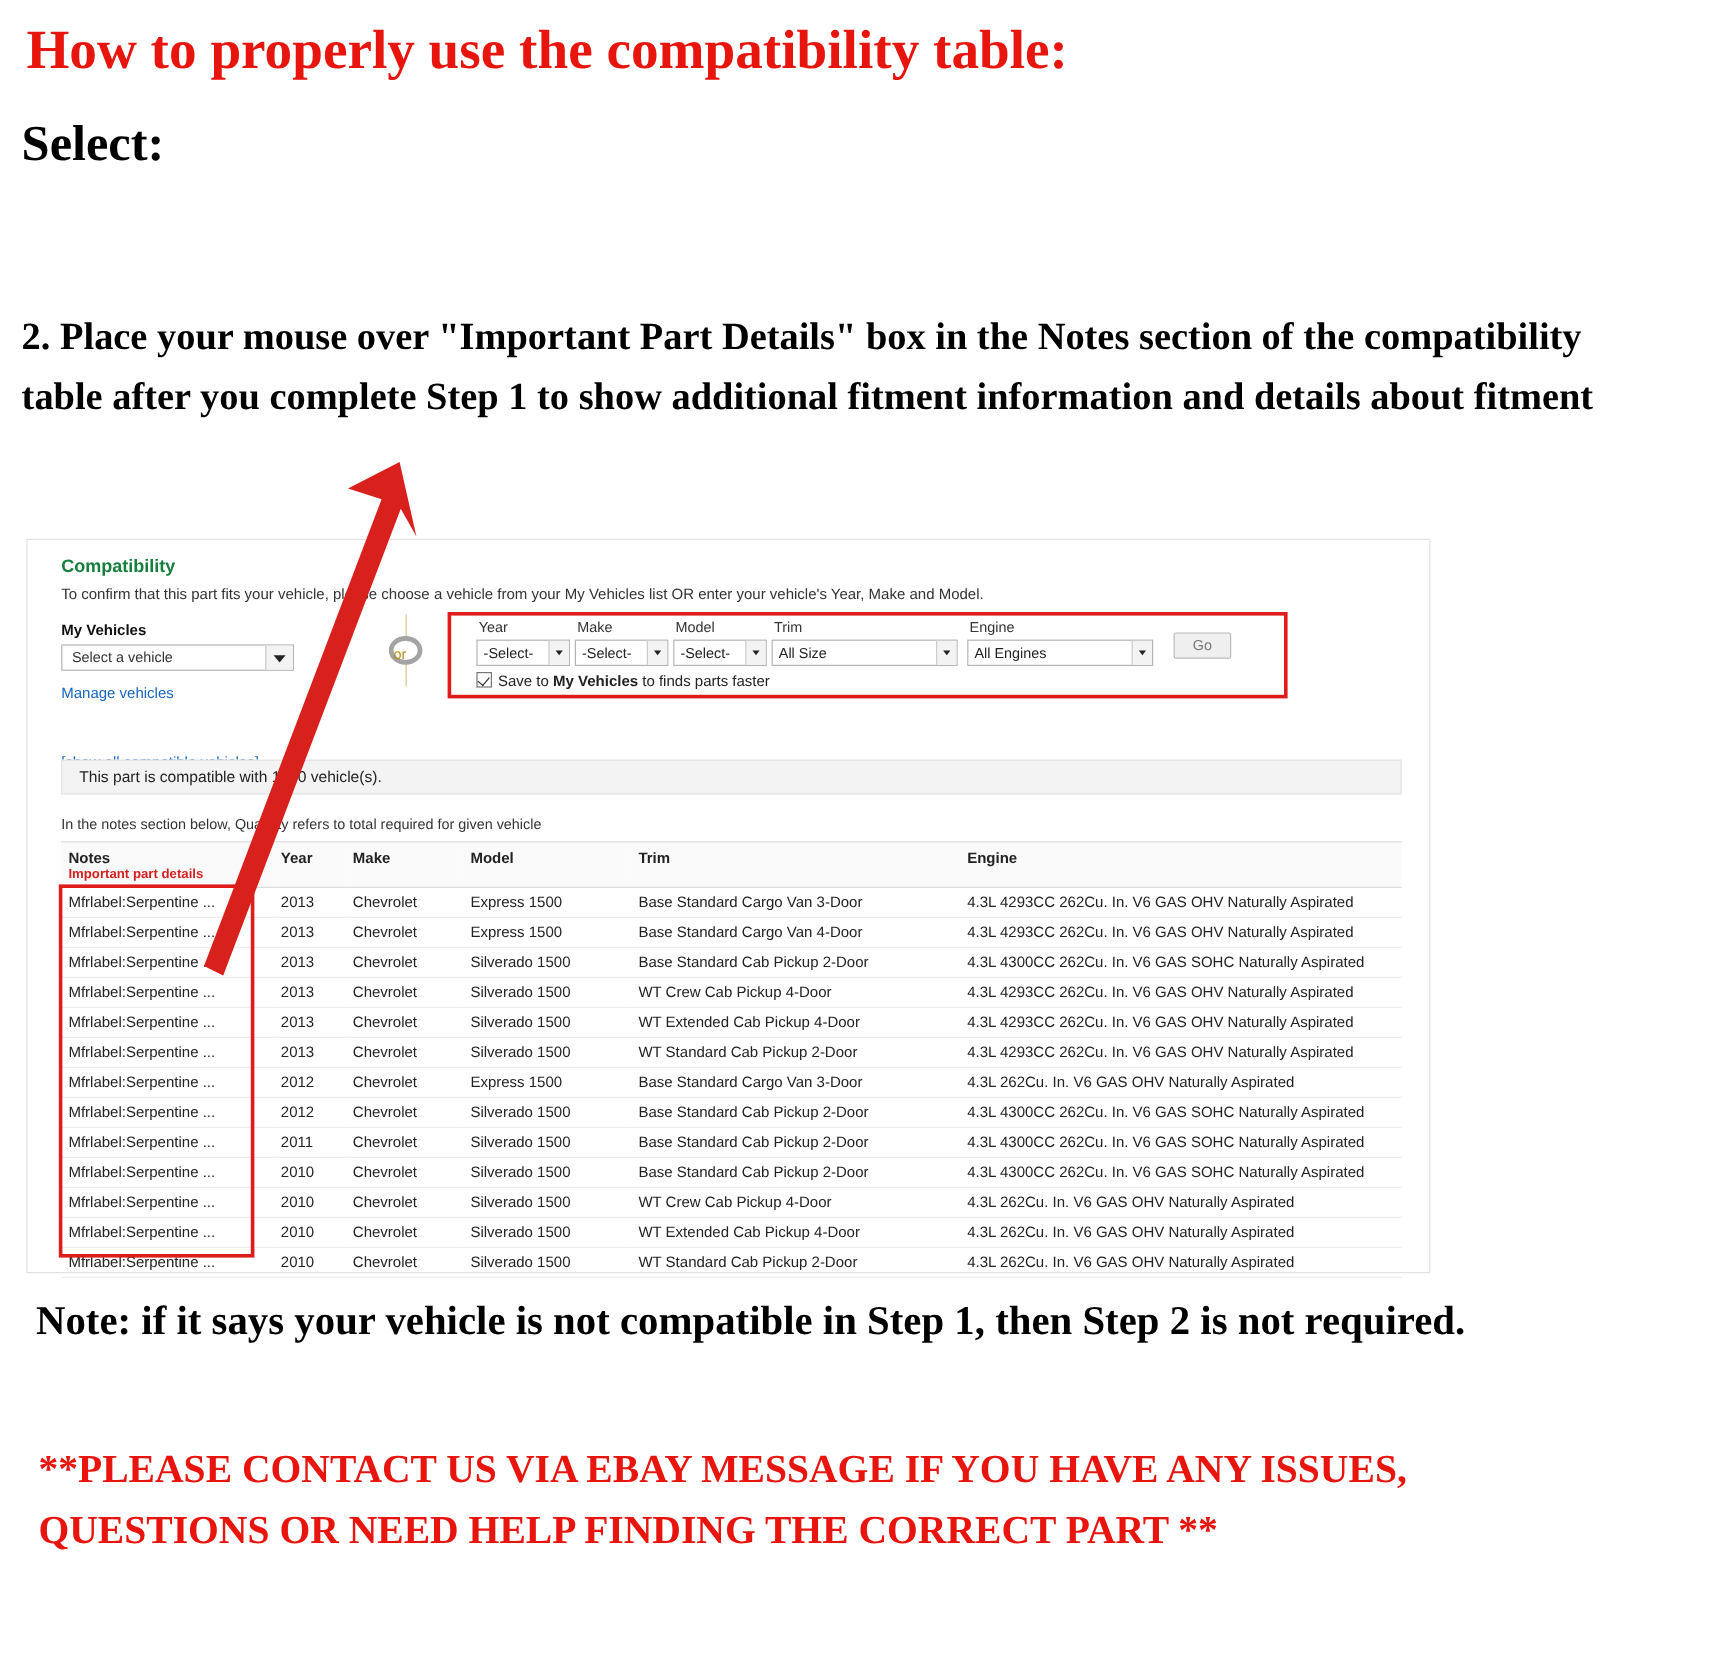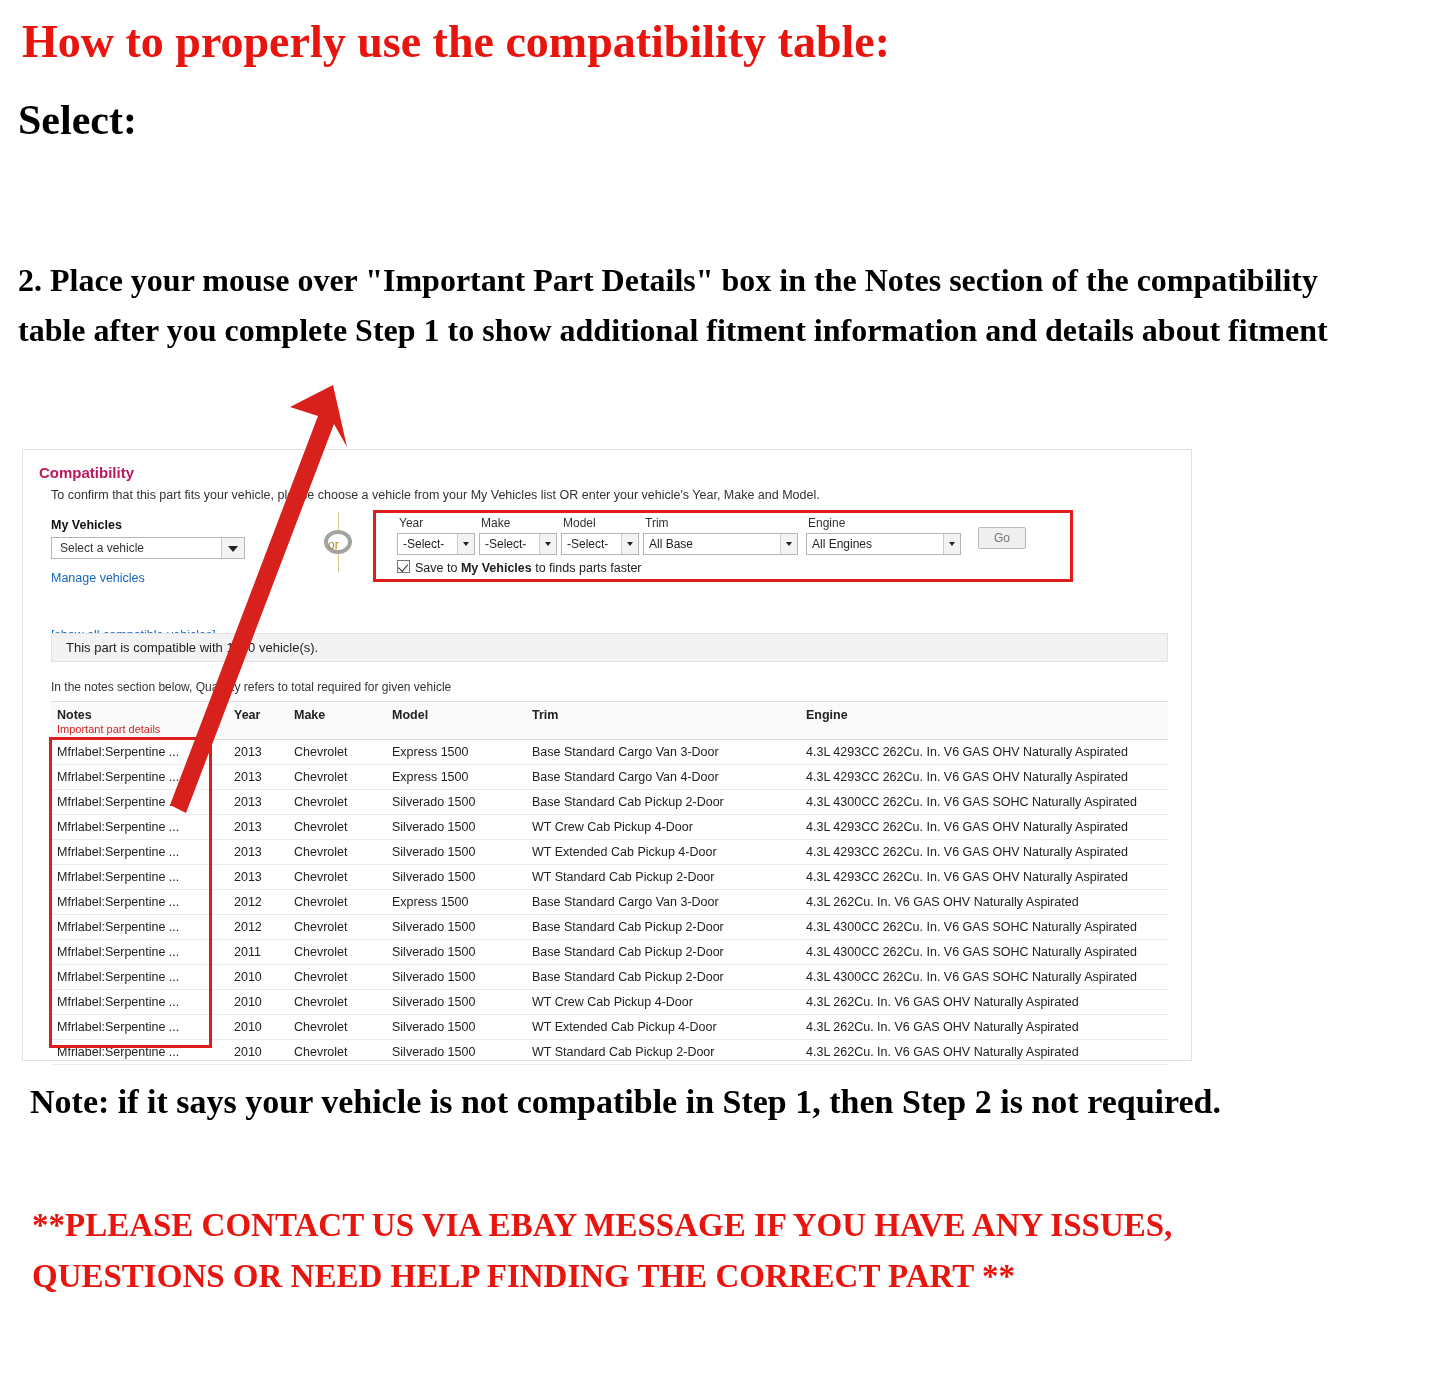--- a/index.html
+++ b/index.html
@@ -70,25 +70,25 @@
     left: 22px;
     top: 449px;
     width: 1170px;
     height: 612px;
     border: 1px solid #e2e2e2;
     background: #ffffff;
     box-sizing: border-box;
   }
   .compat-title {
     position: absolute;
-    left: 16px;
+    left: 28px;
     top: 14px;
     font-size: 15px;
     font-weight: bold;
-    color: #be185d;
+    color: #15803d;
   }
   .compat-sub {
     position: absolute;
     left: 28px;
     top: 38px;
     font-size: 12.5px;
     color: #333;
   }
 
   .myveh-label {
@@ -328,21 +328,21 @@
     border-bottom: 1px solid #dcdcdc;
     border-top: 1px solid #dcdcdc;
     padding: 6px 6px 4px 6px;
     vertical-align: top;
     height: 26px;
   }
   .tbl th .sub {
     display: block;
     color: #d61f1f;
     font-size: 11px;
-    font-weight: normal;
+    font-weight: bold;
     margin-top: 1px;
   }
   .tbl td {
     padding: 5px 6px;
     border-bottom: 1px solid #ececec;
     color: #222;
     font-size: 12.5px;
     white-space: nowrap;
   }
   .c-notes { width: 165px; }
@@ -457,21 +457,21 @@
         <span class="t">-Select-</span>
         <span class="ab">
             <span class="caret sm"></span>
           </span>
       </span>
     </div>
 
     <div class="fld" style="left:620px; top:66px;">
       <span class="lab">Trim</span>
       <span class="sel" style="width:155px;">
-        <span class="t">All Base</span>
+        <span class="t">All Size</span>
         <span class="ab">
             <span class="caret sm"></span>
           </span>
       </span>
     </div>
 
     <div class="fld" style="left:783px; top:66px;">
       <span class="lab">Engine</span>
       <span class="sel" style="width:155px;">
         <span class="t">All Engines</span>

